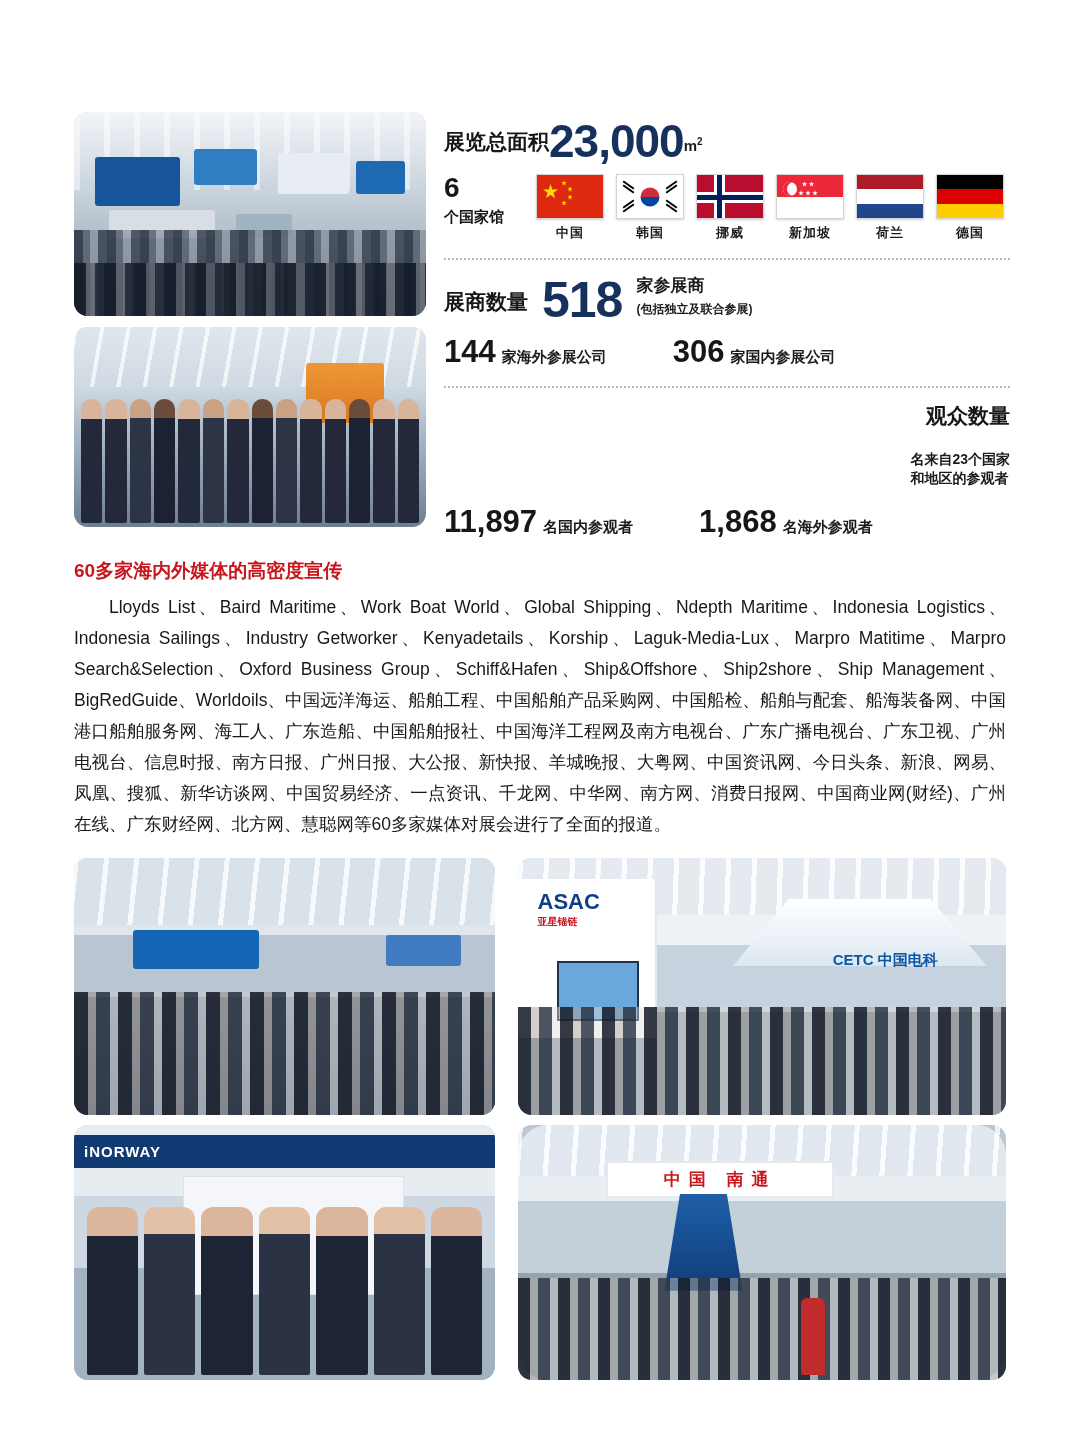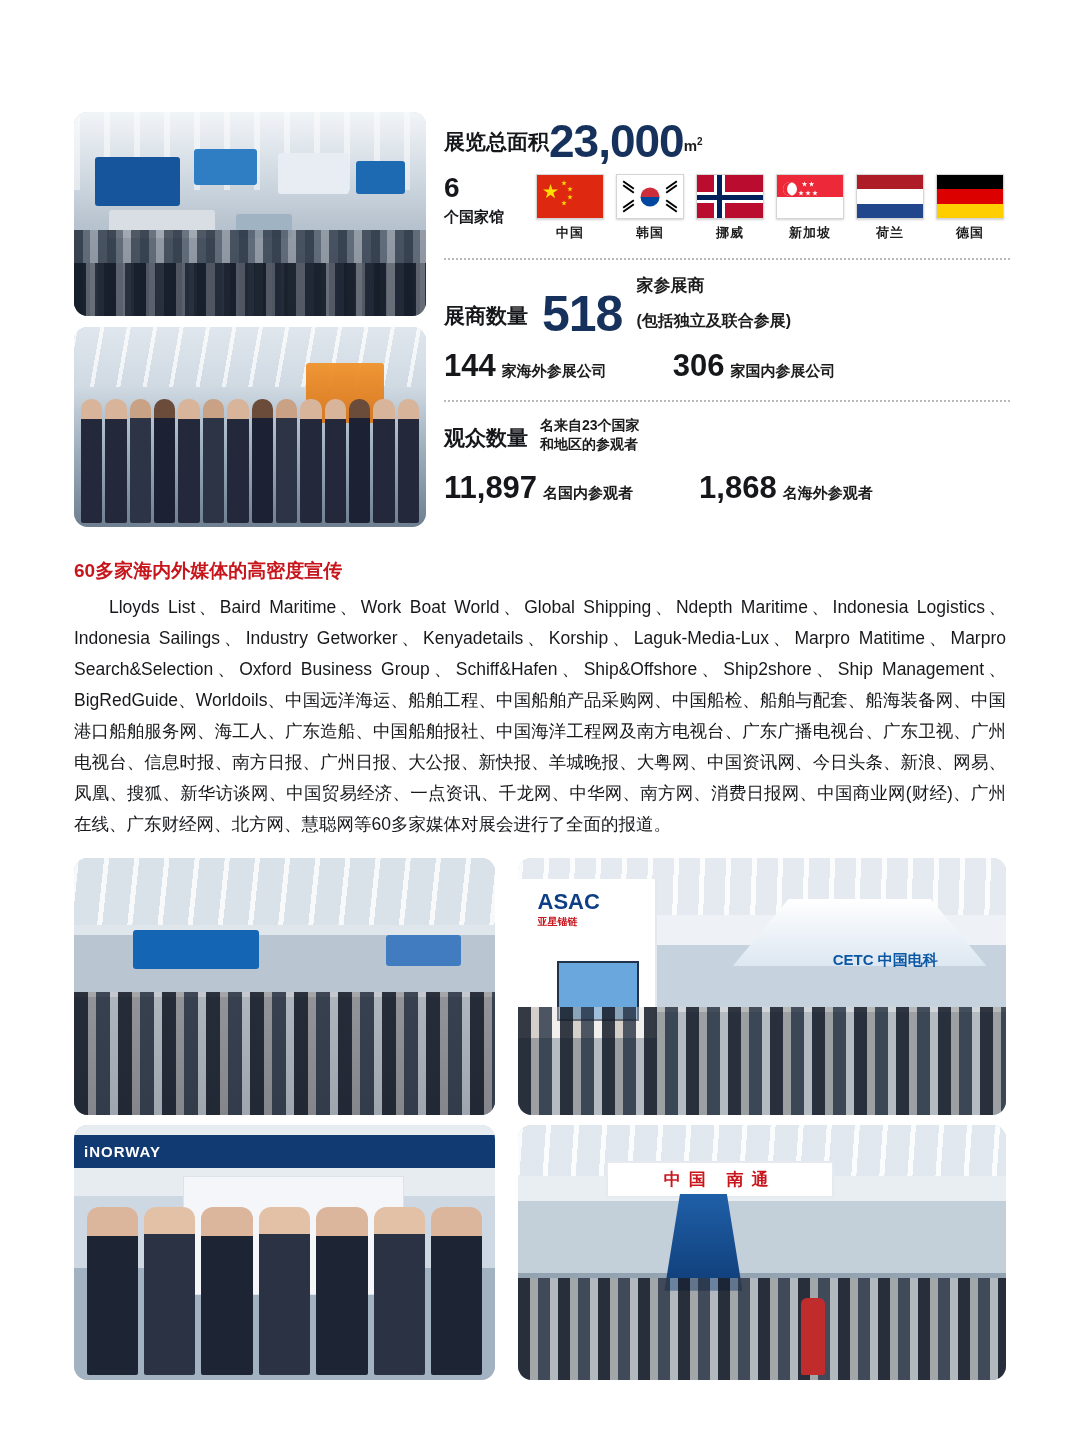--- a/index.html
+++ b/index.html
@@ -204,31 +204,31 @@
   .dotted {
     border-top: 2px dotted #b9b9b9;
     margin: 16px 0 14px 0;
   }
 
   .exh-row { display: flex; align-items: flex-end; gap: 14px; }
   .exh-row .lbl { padding-bottom: 8px; }
   .exh-row .big-num { font-size: 50px; line-height: .95; }
   .exh-tail { padding-bottom: 6px; }
   .exh-tail .t1 { font-size: 17px; font-weight: bold; }
-  .exh-tail .t2 { font-size: 16px; font-weight: bold; margin-top: 14px; }
+  .exh-tail .t2 { font-size: 12px; font-weight: bold; margin-top: 4px; }
 
   .sub-row {
     display: flex; align-items: baseline; margin-top: 10px;
   }
   .sub-row .seg { display: flex; align-items: baseline; }
   .sub-row .n { font-size: 31px; font-weight: bold; color: #16171a; }
   .sub-row .t { font-size: 15px; font-weight: bold; margin-left: 6px; }
   .sub-row .spacer { width: 66px; }
 
-  .vis-row { display: flex; align-items: flex-end; gap: 12px; }
+  .vis-row { display: flex; align-items: flex-end; gap: 12px; flex-direction: column; }
   .vis-row .lbl { padding-bottom: 8px; }
   .vis-row .big-num { font-size: 50px; line-height: .95; }
   .vis-tail { padding-bottom: 6px; font-size: 14px; font-weight: bold; line-height: 1.35; }
 
   
   .media-title {
     position: absolute;
     left: 74px;
     top: 558px;
     font-size: 19px;
@@ -299,21 +299,21 @@
   .norway { position: absolute; inset: 0;
     background: linear-gradient(180deg,#e7ecf1 0 28%, #cdd8e2 28% 56%, #a3b2c0 56% 100%); }
   .norway .band { position: absolute; left: 0; right: 0; top: 4%; height: 13%; background: #123a72; }
   .norway .band span { color:#fff; font-size: 15px; font-weight: bold; margin-left: 10px; line-height: 2.2; letter-spacing: 1px; }
   .norway .panel { position: absolute; left: 26%; top: 20%; width: 52%; height: 46%; background: #f4f6f9; border: 1px solid #dde3ea; }
   .norway .row { position: absolute; left: 3%; right: 3%; bottom: 2%; height: 66%; display: flex; gap: 6px; align-items: flex-end; }
   .norway .person { flex: 1; height: 100%; background: linear-gradient(180deg,#dcb69c 0 17%, #1d2433 17% 100%); border-radius: 12px 12px 2px 2px; }
   .norway .person:nth-child(2n) { background: linear-gradient(180deg,#e3c1a6 0 16%, #2a3244 16% 100%); }
 
   .nantong { position: absolute; inset: 0;
-    background: linear-gradient(180deg,#e9eef3 0 30%, #c3cfd9 30% 58%, #93a3b2 58% 100%); }
+    background: linear-gradient(180deg,#e9eef3 0 30%, #c3cfd9 30% 58%, #93a3b2 58% 100%); border-radius: 30px; }
   .nantong .ceil { position: absolute; top:0; left:0; right:0; height: 20%;
     background: repeating-linear-gradient(94deg, rgba(255,255,255,.8) 0 5px, rgba(200,212,224,.25) 5px 28px); }
   .nantong .banner {
     position: absolute; left: 18%; top: 14%; width: 46%; height: 13%;
     background: #ffffff; border: 2px solid #e6eaee; display:flex; align-items:center; justify-content:center;
     color:#c8161d; font-weight: bold; font-size: 17px; letter-spacing: 8px;
   }
   .nantong .pillar { position: absolute; left: 30%; top: 27%; width: 16%; height: 38%; background: linear-gradient(180deg,#1f5fa8,#0f3d77); clip-path: polygon(20% 0,80% 0,100% 100%,0 100%); }
   .nantong .people { position: absolute; bottom:0; left:0; right:0; height: 40%;
     background: repeating-linear-gradient(90deg,

